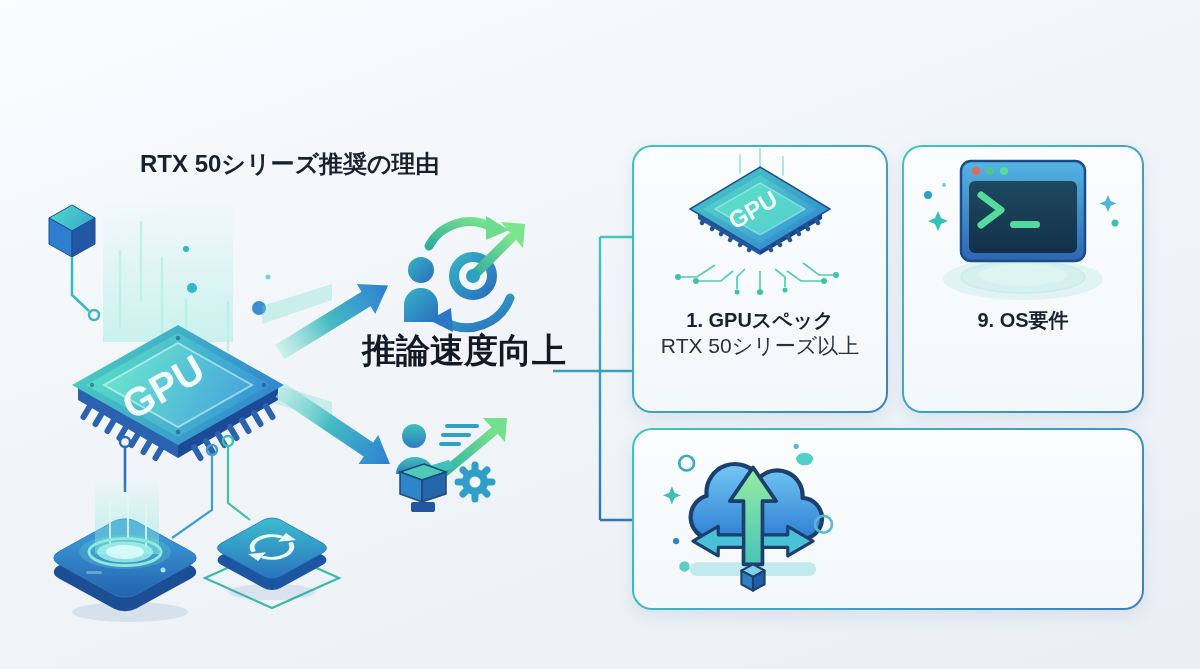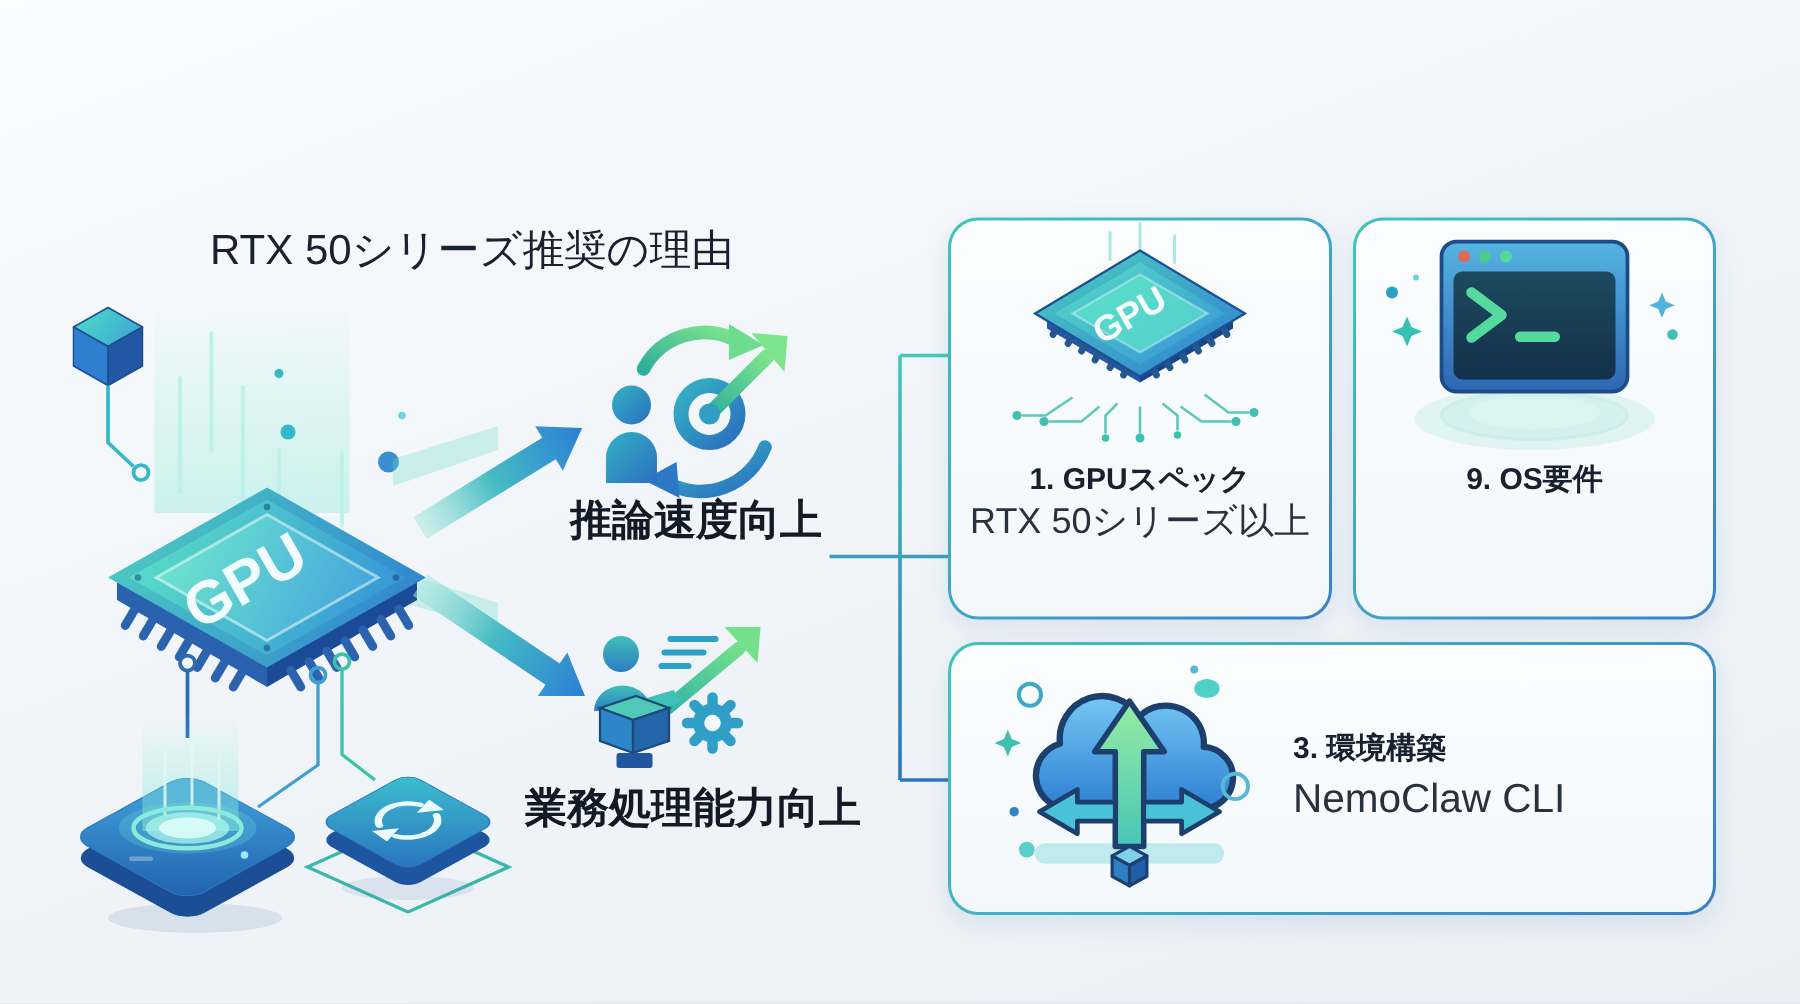--- a/index.html
+++ b/index.html
@@ -2,38 +2,38 @@
 <html><head>
 <meta charset="utf-8">
 <style>
   html,body{margin:0;padding:0;}
   body{font-family:"Liberation Sans","DejaVu Sans",sans-serif;background:#dfe6ee;}
   #stage{position:relative;width:1200px;height:669px;overflow:hidden;
          background:linear-gradient(160deg,#fafcfd 0%,#f1f5f9 45%,#e9eff5 100%);}
   .abs{position:absolute;}
   #page-title{left:0;right:0;top:40px;text-align:center;font-size:46px;font-weight:800;
               color:#151e2d;letter-spacing:1px;}
-  #reasons-heading{left:140px;top:148px;font-size:28px;font-weight:400;color:#18212f;}
-  .benefit-label{font-size:28px;font-weight:700;color:#121a26;transform:translateX(-50%);white-space:nowrap;}
+  #reasons-heading{left:140px;top:148px;font-size:24px;font-weight:700;color:#18212f;}
+  .benefit-label{font-size:34px;font-weight:700;color:#121a26;transform:translateX(-50%);white-space:nowrap;}
   #benefit-1-label{left:464px;top:328px;}
   #benefit-2-label{left:462px;top:520px;}
   svg{display:block;}
   #decor{left:0;top:0;width:1200px;height:669px;pointer-events:none;}
   .card{border-radius:20px;padding:2px;
         background:linear-gradient(135deg,#3fc6b7 0%,#41a9c6 45%,#3b7fc2 100%);
         box-shadow:0 6px 16px rgba(90,125,170,0.14);}
   .card-inner{width:100%;height:100%;box-sizing:border-box;border-radius:18px;
         background:linear-gradient(180deg,#fbfdfe 0%,#f3f8fb 100%);
         display:flex;flex-direction:column;align-items:center;justify-content:flex-start;}
   #card-1{left:632px;top:145px;width:252px;height:264px;}
   #card-2{left:902px;top:145px;width:238px;height:264px;}
   #card-3{left:632px;top:428px;width:508px;height:178px;}
   #card-3 .card-inner{flex-direction:row;align-items:center;justify-content:flex-start;}
   .card-title{font-size:20px;font-weight:700;color:#18212f;line-height:1.15;}
-  .card-subtitle{font-size:24px;font-weight:500;color:#28323f;line-height:1.3;}
+  .card-subtitle{font-size:21px;font-weight:500;color:#28323f;line-height:1.3;}
   .card-icon{flex:0 0 auto;}
   .benefit-icon{pointer-events:none;}
   #benefit-1-icon{left:383px;top:210px;}
   #benefit-2-icon{left:383px;top:416px;}
   .c3-text{display:flex;flex-direction:column;gap:4px;margin-left:14px;}
 </style>
 </head>
 <body>
 
 <div id="stage">
@@ -256,21 +256,20 @@
           <line x1="85.6" y1="72.4" x2="80" y2="78"></line>
         <line x1="83" y1="66" x2="75" y2="66"></line>
           <line x1="85.6" y1="59.6" x2="80" y2="54"></line>
         <line x1="92" y1="57" x2="92" y2="49"></line>
           <line x1="98.4" y1="59.6" x2="104" y2="54"></line>
       </g>
       <circle cx="92" cy="66" r="13" fill="#2f9fc8"></circle>
       <circle cx="92" cy="66" r="5.5" fill="#f4f9fb"></circle>
     </g>
   </svg>
-  <div id="benefit-2-label" class="abs benefit-label">業務処理能力向上</div>
 
   <div id="card-1" class="abs card">
     <div class="card-inner">
       <svg class="card-icon" width="230" height="162" viewBox="0 0 230 162" xmlns="http://www.w3.org/2000/svg">
         <defs>
           <linearGradient id="c1rim" x1="0" y1="0" x2="1" y2="1">
             <stop offset="0" stop-color="#4ecfc2"></stop>
               <stop offset="1" stop-color="#2e7fd0"></stop>
           </linearGradient>
           <linearGradient id="c1top" x1="0" y1="0" x2="1" y2="1">
@@ -386,20 +385,16 @@
           <polygon points="96,124 85,130 85,143 96,137" fill="#1d5fa8"></polygon>
         </g>
         <circle cx="22" cy="22" r="7" fill="none" stroke="#3fa8c8" stroke-width="2.5"></circle>
         <path d="M8,44 l2.5,6 6,2.5 -6,2.5 -2.5,6 -2.5,-6 -6,-2.5 6,-2.5 z" fill="#3fc0b0"></path>
         <ellipse cx="134" cy="18" rx="8" ry="6" fill="#4fd0c8"></ellipse>
         <circle cx="152" cy="80" r="8" fill="none" stroke="#58b8d8" stroke-width="2.5"></circle>
         <circle cx="12" cy="96" r="3" fill="#2e86c4"></circle>
         <circle cx="20" cy="120" r="5" fill="#58cfc8"></circle>
         <circle cx="126" cy="6" r="2.5" fill="#58b8d8"></circle>
       </svg>
-      <div class="c3-text">
-        <div class="card-title">3. 環境構築</div>
-        <div class="card-subtitle" style="font-size:27px;">NemoClaw CLI</div>
-      </div>
     </div>
   </div>
 
 </div>
 
 </body></html>

